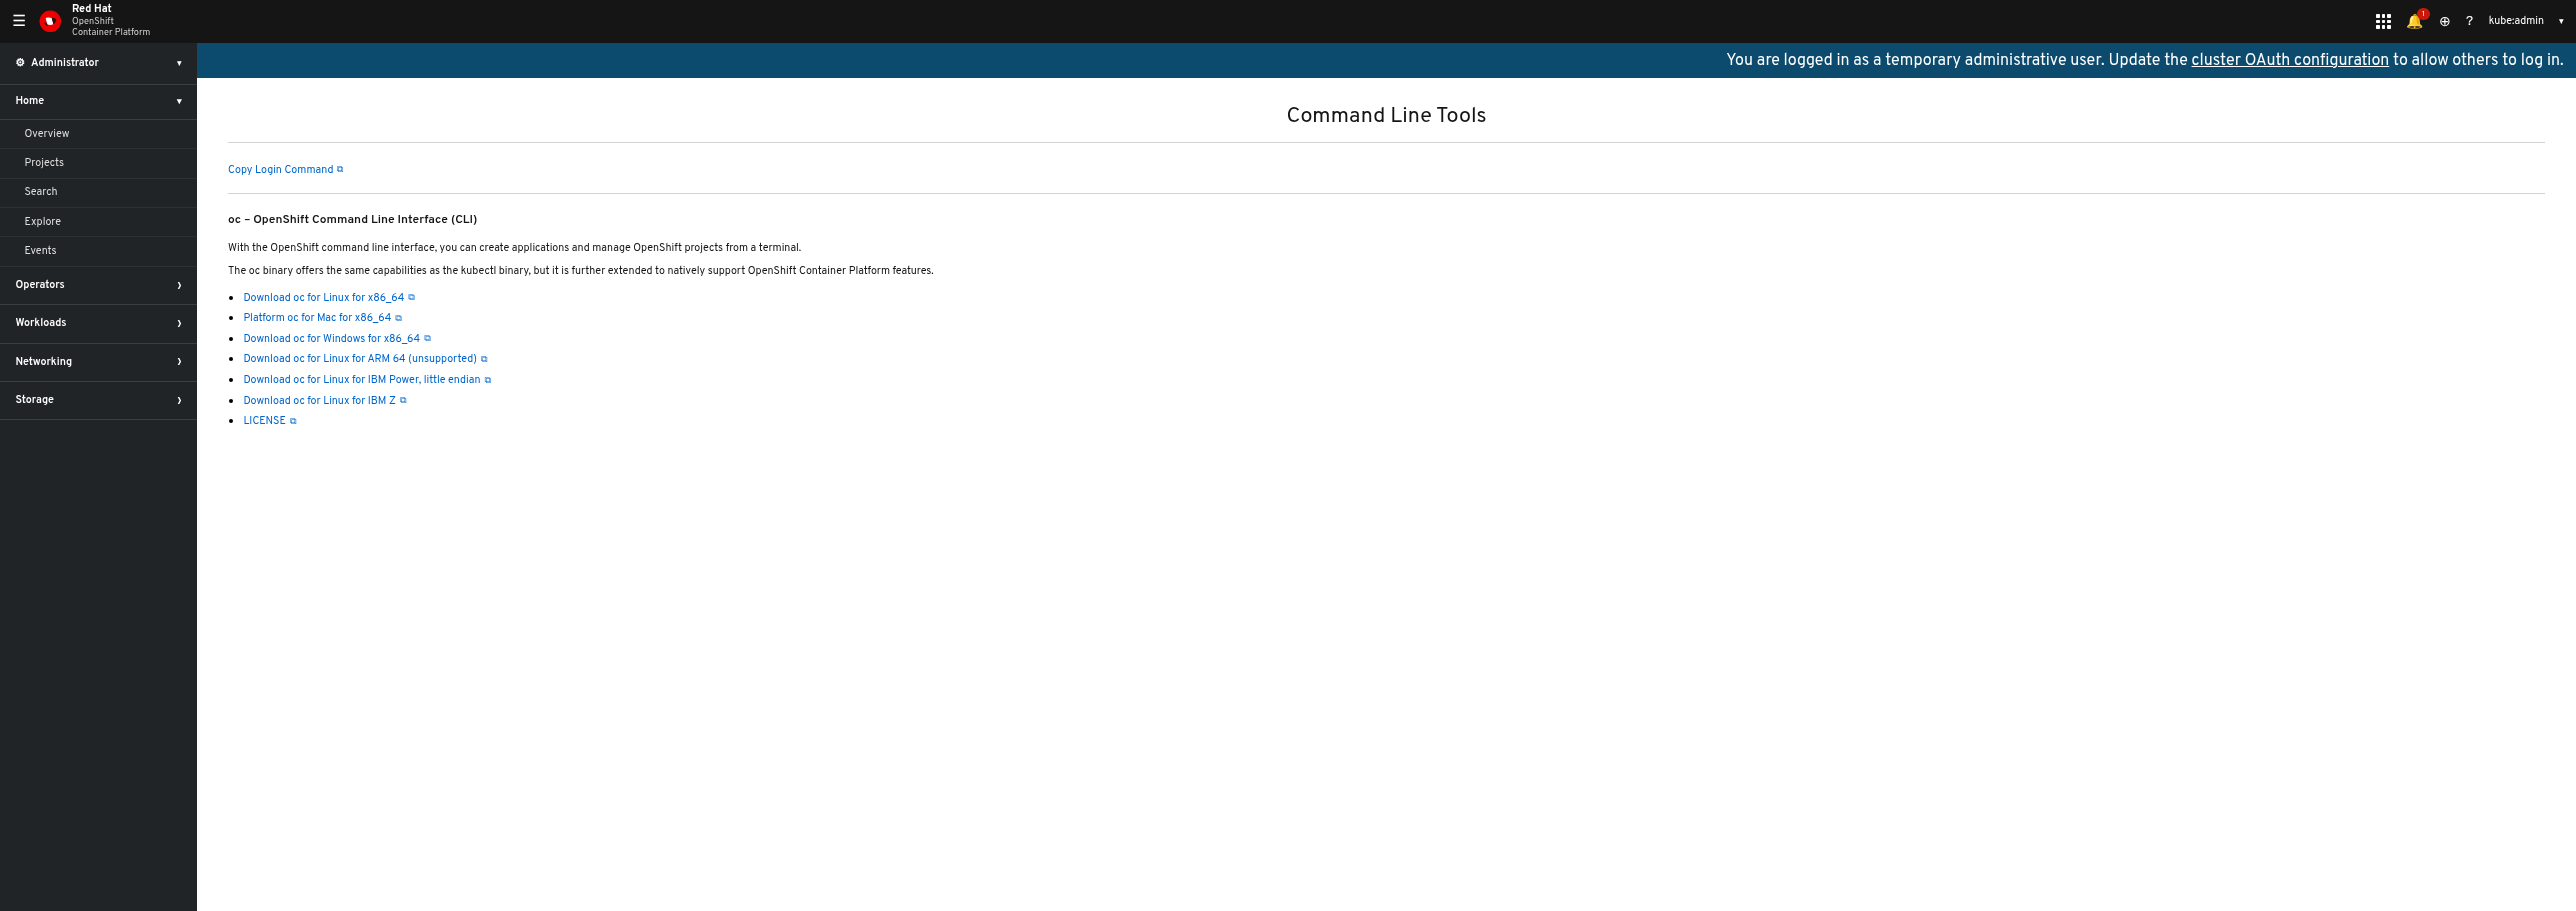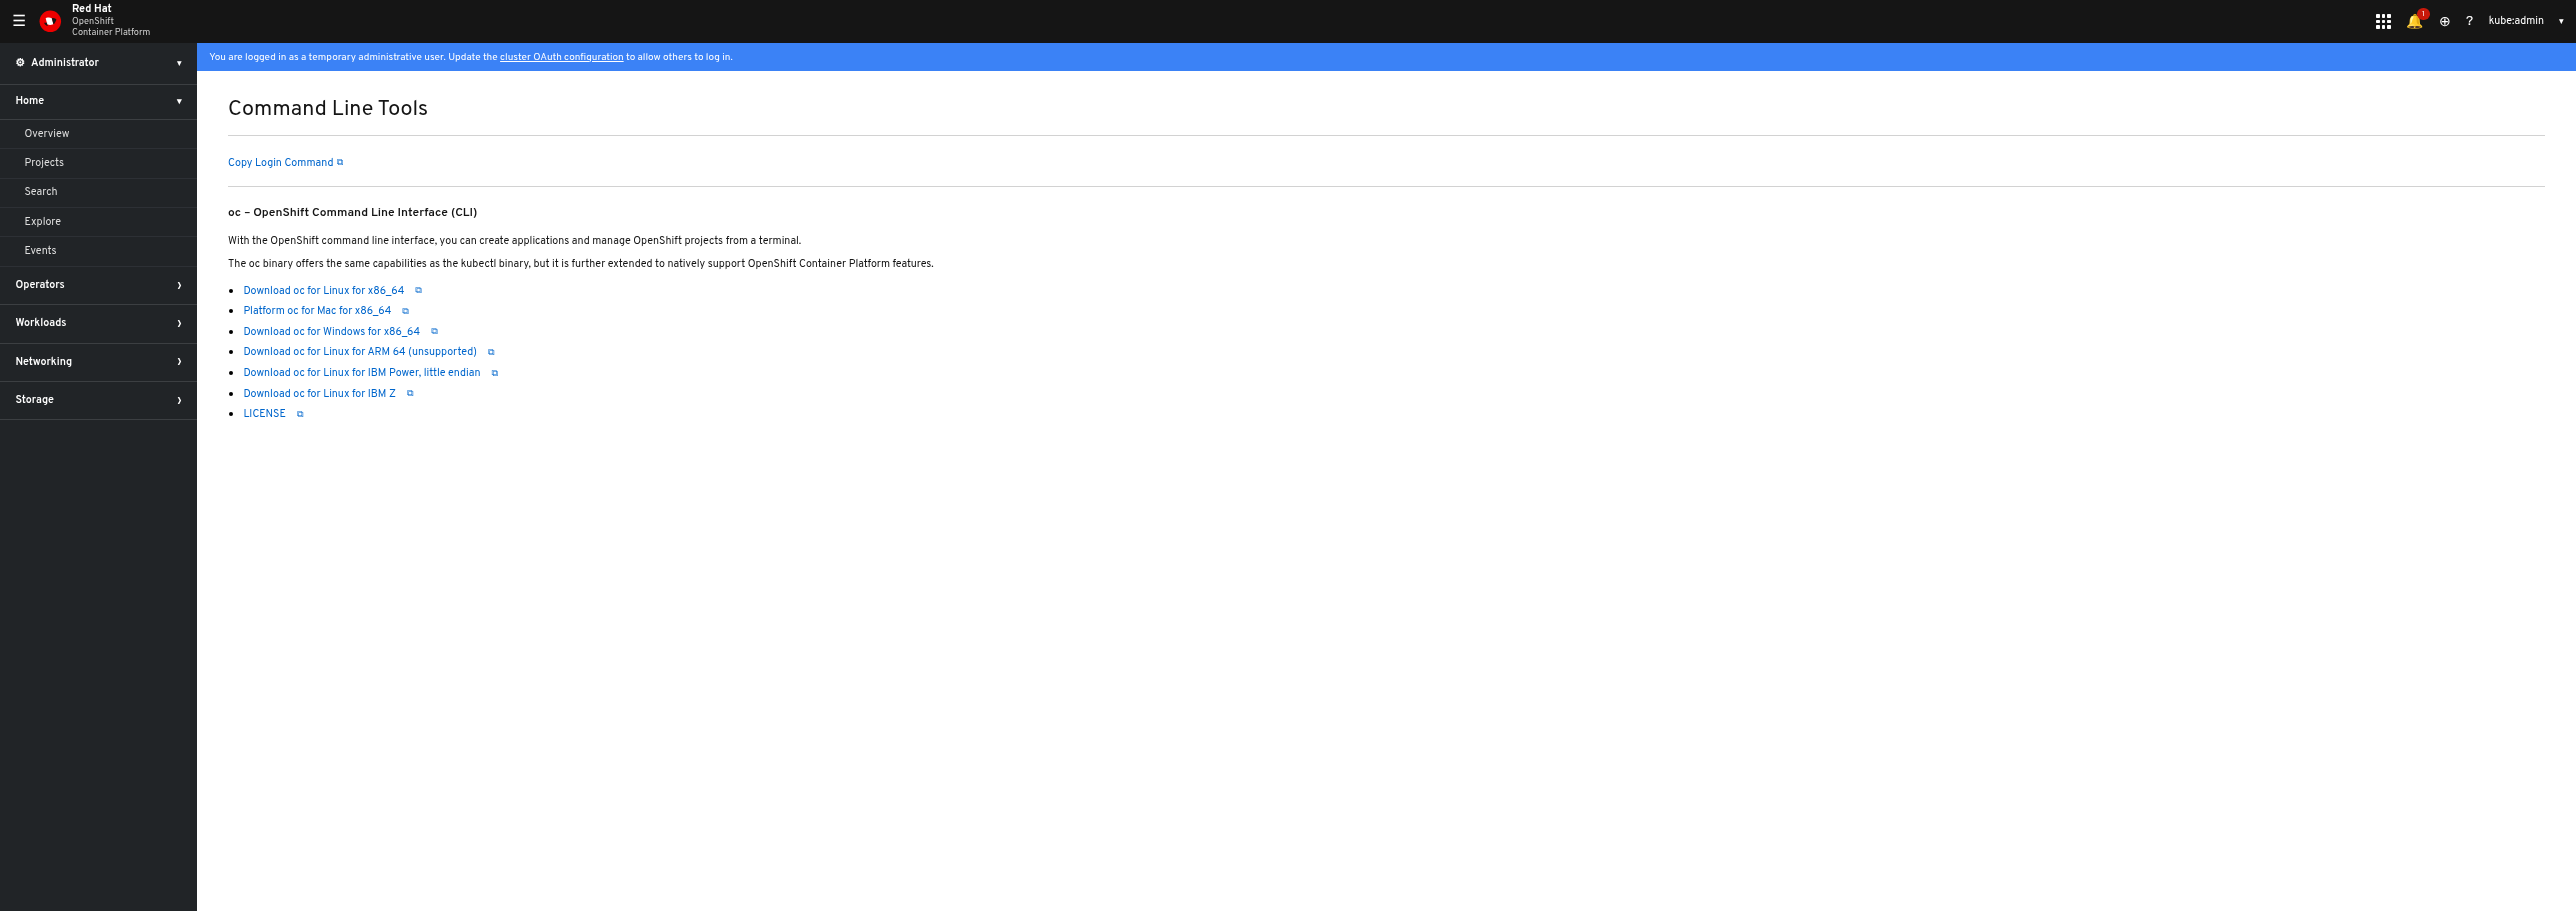--- a/index.html
+++ b/index.html
@@ -139,25 +139,25 @@
       align-items: center;
       padding: 7.7px 15.4px 7.7px 24.6px;
       font-size: 10.7px;
       color: #ddd;
       cursor: pointer;
       border-bottom: 0.8px solid #2d3035;
     }
 
     
     .info-banner {
-      background: #3b82f6;
-      color: #fff;
-      text-align: left;
+      background: #0c4a6e;
+      color: #fff;
+      text-align: right;
       padding: 7.7px 12.3px;
-      font-size: 10px;
+      font-size: 16px;
       flex-shrink: 0;
     }
     .info-banner a {
       color: #fff;
       text-decoration: underline;
     }
 
     
     .content-area {
       flex: 1;
@@ -172,20 +172,21 @@
       padding: 24.6px 31px;
     }
 
     .page-title {
       font-size: 21.5px;
       font-weight: 400;
       color: #151515;
       margin-bottom: 18.4px;
       padding-bottom: 12.3px;
       border-bottom: 0.8px solid #d2d2d2;
+      text-align: center;
     }
 
     .copy-login-section {
       margin-bottom: 18.4px;
       padding-bottom: 15.4px;
       border-bottom: 0.8px solid #d2d2d2;
     }
     .copy-login-link {
       color: #06c;
       text-decoration: none;
@@ -219,21 +220,21 @@
     }
     .download-list li {
       margin-bottom: 4.6px;
     }
     .download-list a {
       color: #06c;
       text-decoration: none;
       font-size: 10.7px;
       display: inline-flex;
       align-items: center;
-      gap: 11px;
+      gap: 4px;
     }
 
     
     .sidebar::-webkit-scrollbar { width: 3.1px; }
     .sidebar::-webkit-scrollbar-track { background: #212427; }
     .sidebar::-webkit-scrollbar-thumb { background: #3c3f42; border-radius: 1.5px; }
 
     
     .grid-icon {
       display: grid;

